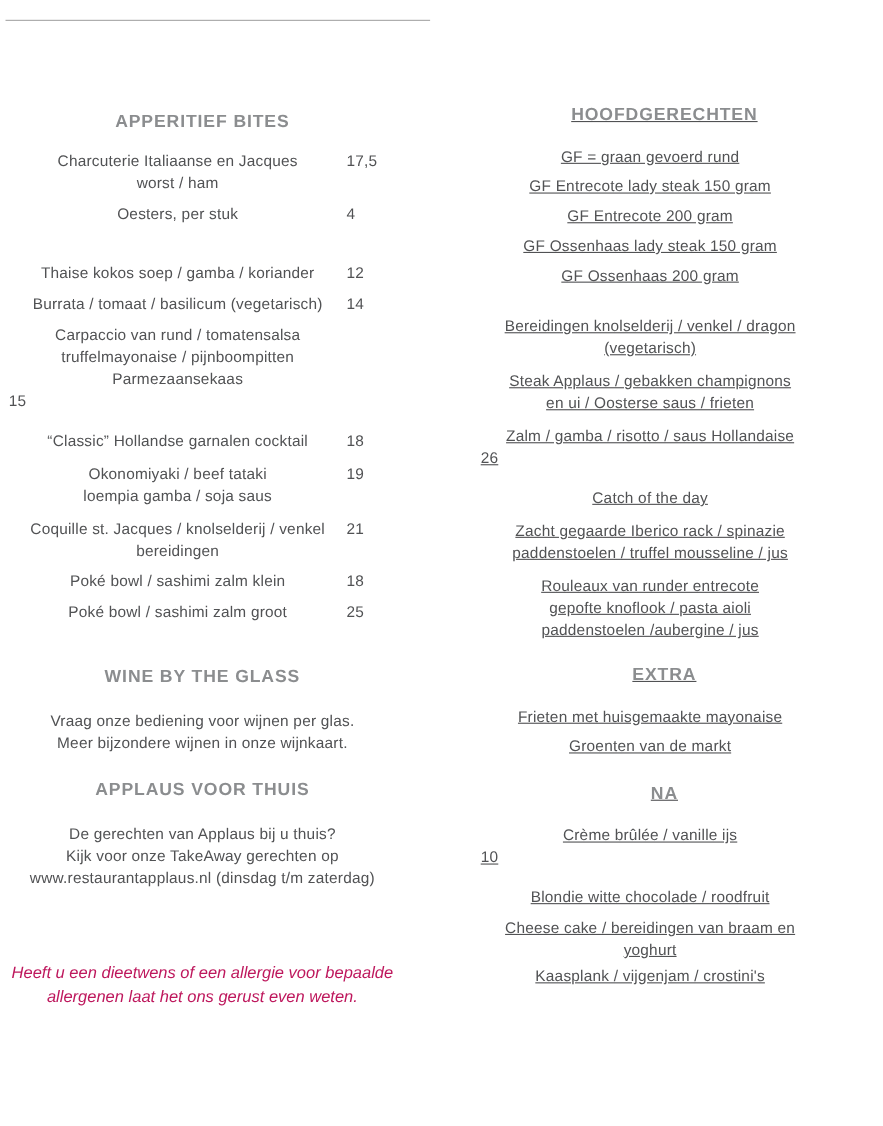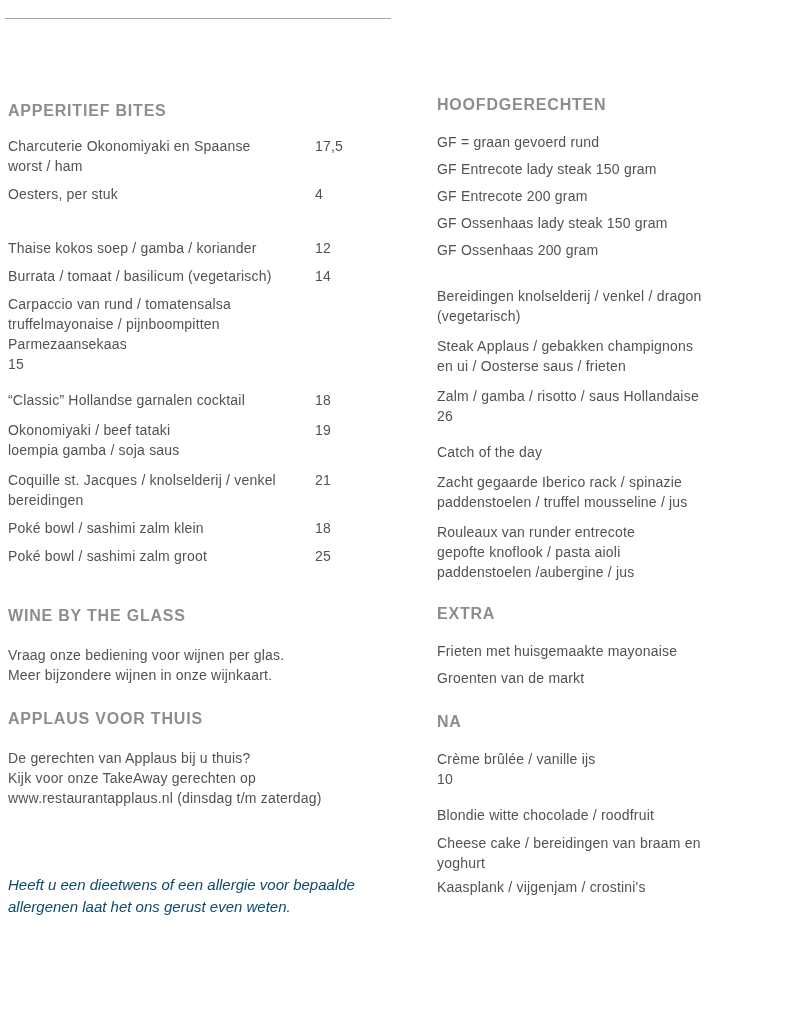--- a/index.html
+++ b/index.html
@@ -4,32 +4,33 @@
 <style>
   html, body { margin: 0; padding: 0; background: #ffffff; }
   .page {
     position: relative;
     width: 726px;
     height: 1024px;
     background: #ffffff;
     font-family: "Liberation Sans", sans-serif;
     color: #515254;
     overflow: hidden;
+    text-align: center;
   }
   .rule {
     position: absolute;
     left: 5px;
     top: 18px;
     width: 386px;
     height: 0;
     border-top: 1px solid #a6a6a6;
   }
   .col { position: absolute; }
   .col-left  { left: 8px;  top: 101px; width: 352px; }
-  .col-right { left: 437px; top: 95px;  width: 334px; }
+  .col-right { left: 437px; top: 95px;  width: 334px; text-decoration: underline; }
 
   .heading {
     font-size: 16px;
     font-weight: bold;
     color: #8b8d8f;
     letter-spacing: 0.8px;
     line-height: 19px;
     margin: 0 0 16px 0;
   }
   .row { display: flex; align-items: flex-start; margin-bottom: 8px; }
@@ -58,21 +59,21 @@
   .sec-applaus { margin-top: 24px; }
   .sec-extra   { margin-top: 22px; }
   .sec-na      { margin-top: 24px; }
   .sec-extra .heading, .sec-na .heading { margin-bottom: 18px; }
 
   .footnote {
     margin-top: 66px;
     font-size: 15px;
     font-style: italic;
     line-height: 22px;
-    color: #0c4a6e;
+    color: #be185d;
     white-space: pre-line;
   }
 
   .mb7  { margin-bottom: 7px; }
   .mb10 { margin-bottom: 10px; }
   .mb16 { margin-bottom: 16px; flex-direction: column; }
   .mb4  { margin-bottom: 4px; }
   .spacer19 { height: 19px; }
 </style>
 </head>
@@ -80,21 +81,21 @@
 
 <div class="page">
 
   <div class="rule"></div>
 
   <div class="col col-left">
 
     <div class="section sec-apperitief">
       <div class="heading">APPERITIEF BITES</div>
       <div class="row">
-        <div class="name">Charcuterie Okonomiyaki en Spaanse
+        <div class="name">Charcuterie Italiaanse en Jacques
 worst / ham</div>
         <div class="price">17,5</div>
       </div>
       <div class="row">
         <div class="name">Oesters, per stuk</div>
         <div class="price">4</div>
       </div>
     </div>
 
     <div class="section sec-voorgerechten">

